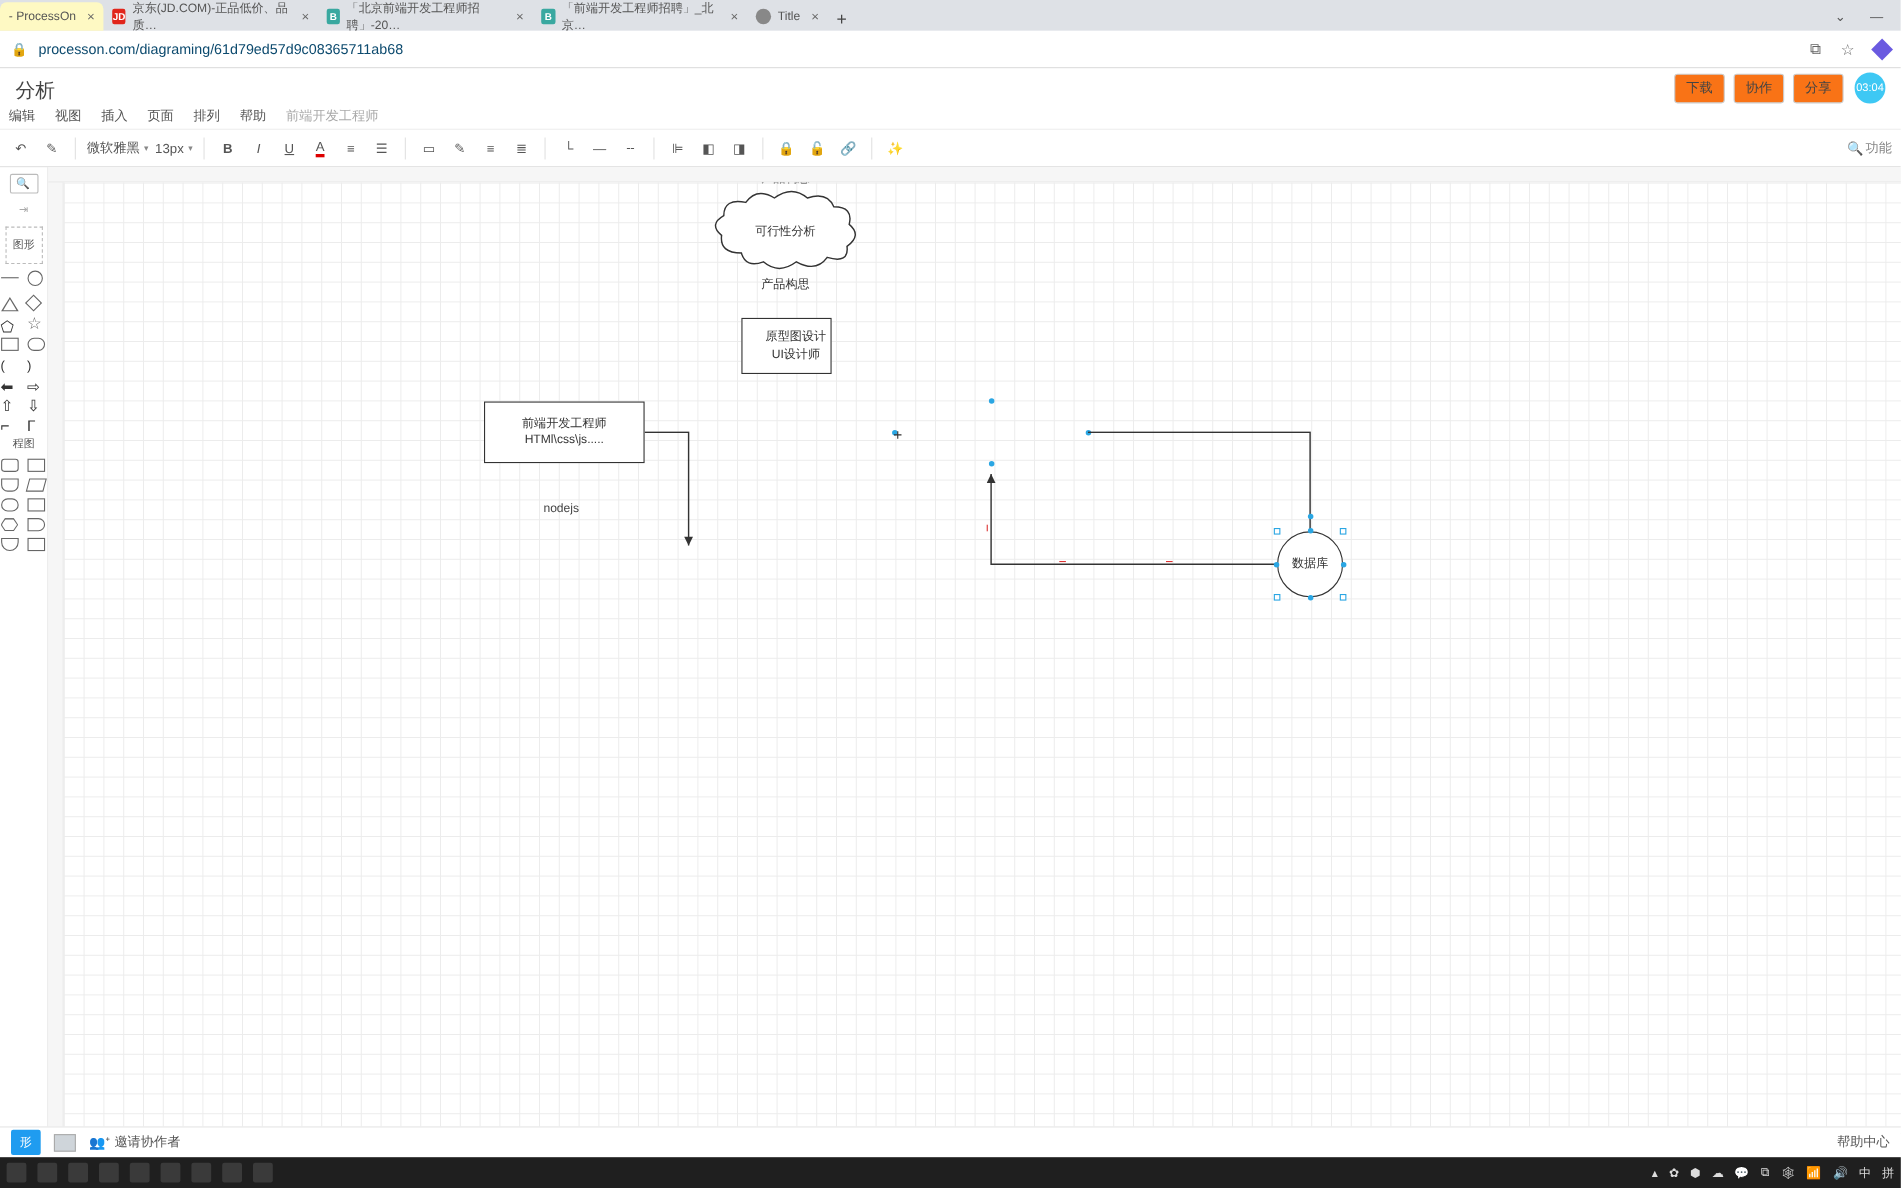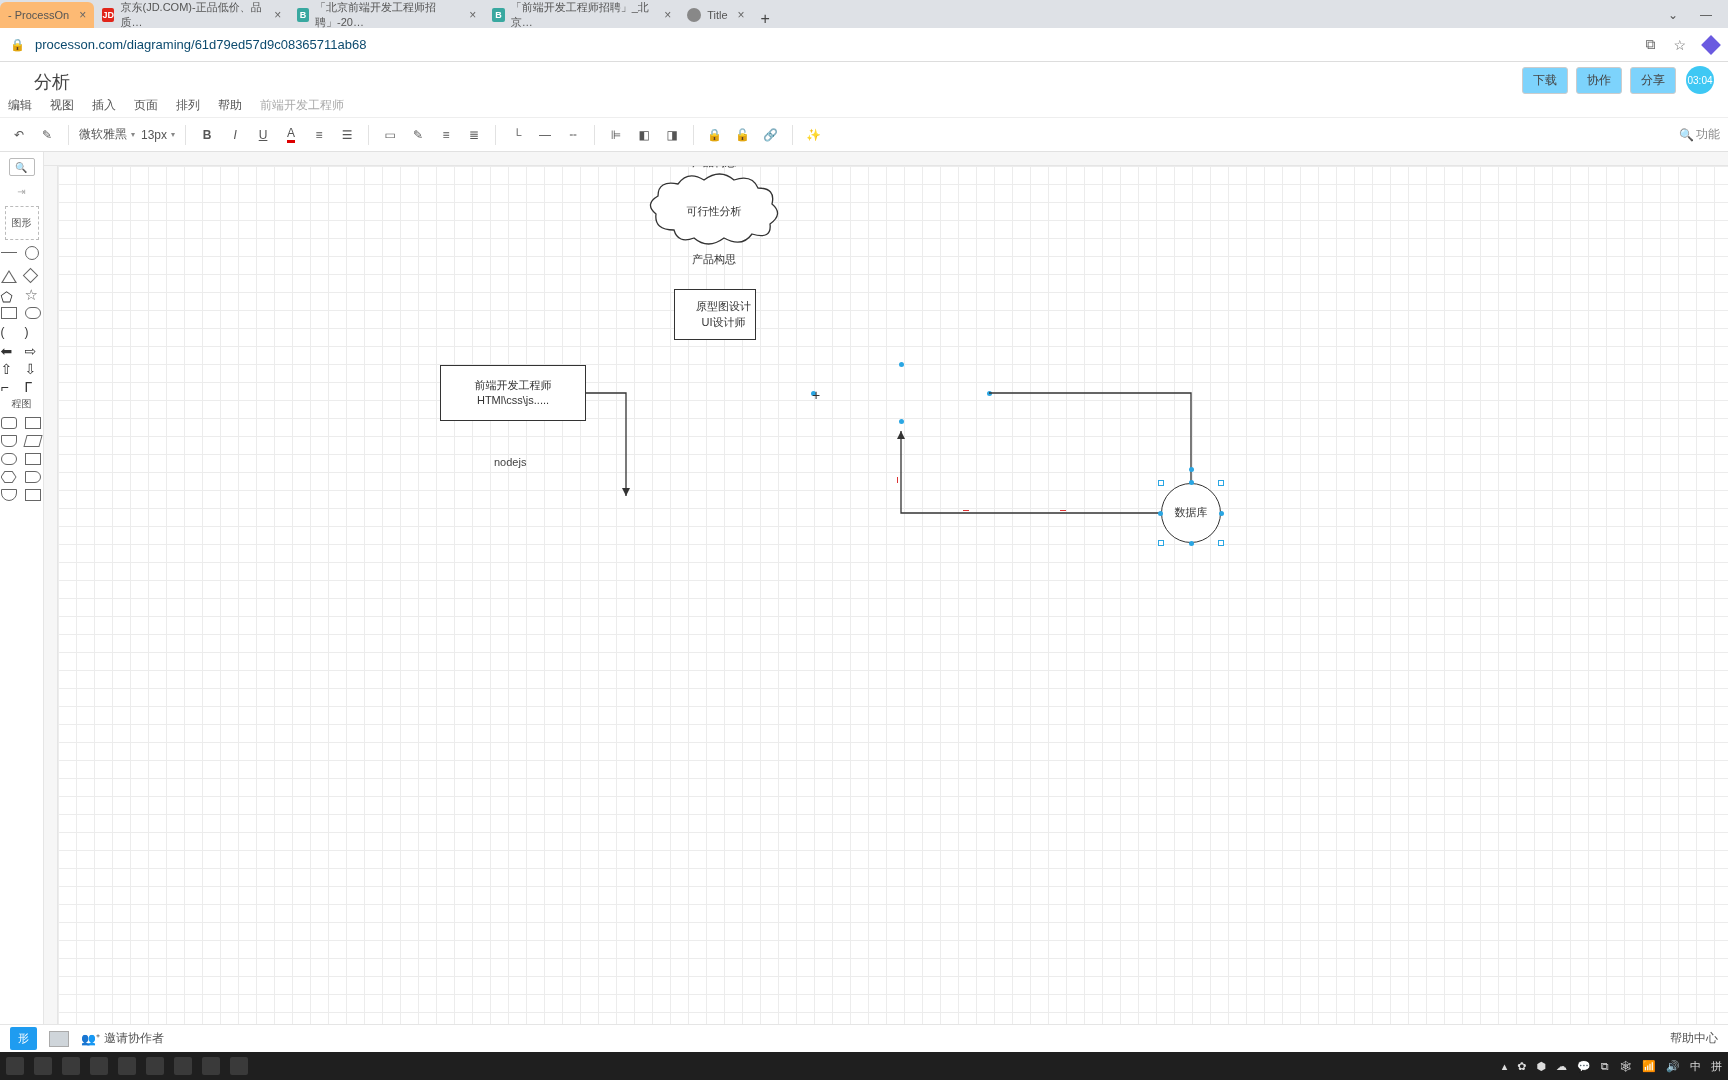--- a/index.html
+++ b/index.html
@@ -2,38 +2,38 @@
 <html><head>
 <meta charset="utf-8">
 <style>
   * { box-sizing: border-box; }
   html, body { margin: 0; padding: 0; height: 100%; overflow: hidden; }
   body { font-family: "Microsoft YaHei", Arial, sans-serif; font-size: 12px; color: #333; background: #fff; }
 
   
   .browser-tabs { height: 28px; background: #dee1e6; display: flex; align-items: flex-end; padding-left: 0; }
   .btab { height: 26px; display: flex; align-items: center; padding: 0 8px; font-size: 11px; color: #555; gap: 6px; border-top-left-radius: 6px; border-top-right-radius: 6px; max-width: 195px; }
-  .btab.active { background: #fdba74; }
+  .btab.active { background: #fef9c3; }
   .favicon { width: 14px; height: 14px; border-radius: 2px; font-size: 9px; display:flex;align-items:center;justify-content:center;color:#fff;font-weight:bold;}
   .fav-jd{background:#e1251b;} .fav-b{background:#39a8a0;} .fav-g{background:#888;border-radius:50%;}
   .tab-x{color:#666;font-size:12px;margin-left:4px;}
   .win-ctrl { margin-left:auto; display:flex; gap:22px; padding:0 16px 6px 0; color:#555; }
   .newtab{padding:0 8px;color:#444;font-size:16px;}
 
   .addr-bar{height:34px;background:#fff;border-bottom:1px solid #ddd;display:flex;align-items:center;padding:0 10px;gap:10px;}
   .lock{color:#777;}
   .url{color:#0c4a6e;font-size:13px;flex:1;}
   .addr-ic{color:#666;font-size:14px;margin-left:8px;}
   .ext{width:14px;height:14px;transform:rotate(45deg);background:#6a5ae0;margin-left:8px;}
 
   
   .app-title-row{height:32px;display:flex;align-items:flex-end;padding:0 14px;}
-  .doc-title{font-size:18px;color:#444;margin-left:20px;}
+  .doc-title{font-size:18px;color:#444;}
   .spacer{flex:1;}
-  .hbtn{border:1px solid #ccc;border-radius:3px;padding:4px 10px;font-size:12px;margin-left:8px;color:#444;background:#7dd3fc;}
+  .hbtn{border:1px solid #ccc;border-radius:3px;padding:4px 10px;font-size:12px;margin-left:8px;color:#444;background:#f97316;}
   .avatar{width:28px;height:28px;border-radius:50%;background:#3ec8f4;color:#fff;display:flex;align-items:center;justify-content:center;font-size:10px;margin-left:10px;}
 
   .menubar{height:24px;display:flex;align-items:center;padding:0 8px;border-bottom:1px solid #eee;gap:18px;font-size:12px;color:#555;}
   .autosave{color:#aaa;}
 
   
   .toolbar{height:34px;border-bottom:1px solid #e1e1e1;display:flex;align-items:center;padding:0 8px;gap:6px;color:#555;}
   .sep{width:1px;height:20px;background:#e2e2e2;margin:0 4px;}
   .tbtn{width:22px;height:22px;display:flex;align-items:center;justify-content:center;border-radius:2px;}
   .tsel{display:flex;align-items:center;gap:4px;font-size:12px;}

